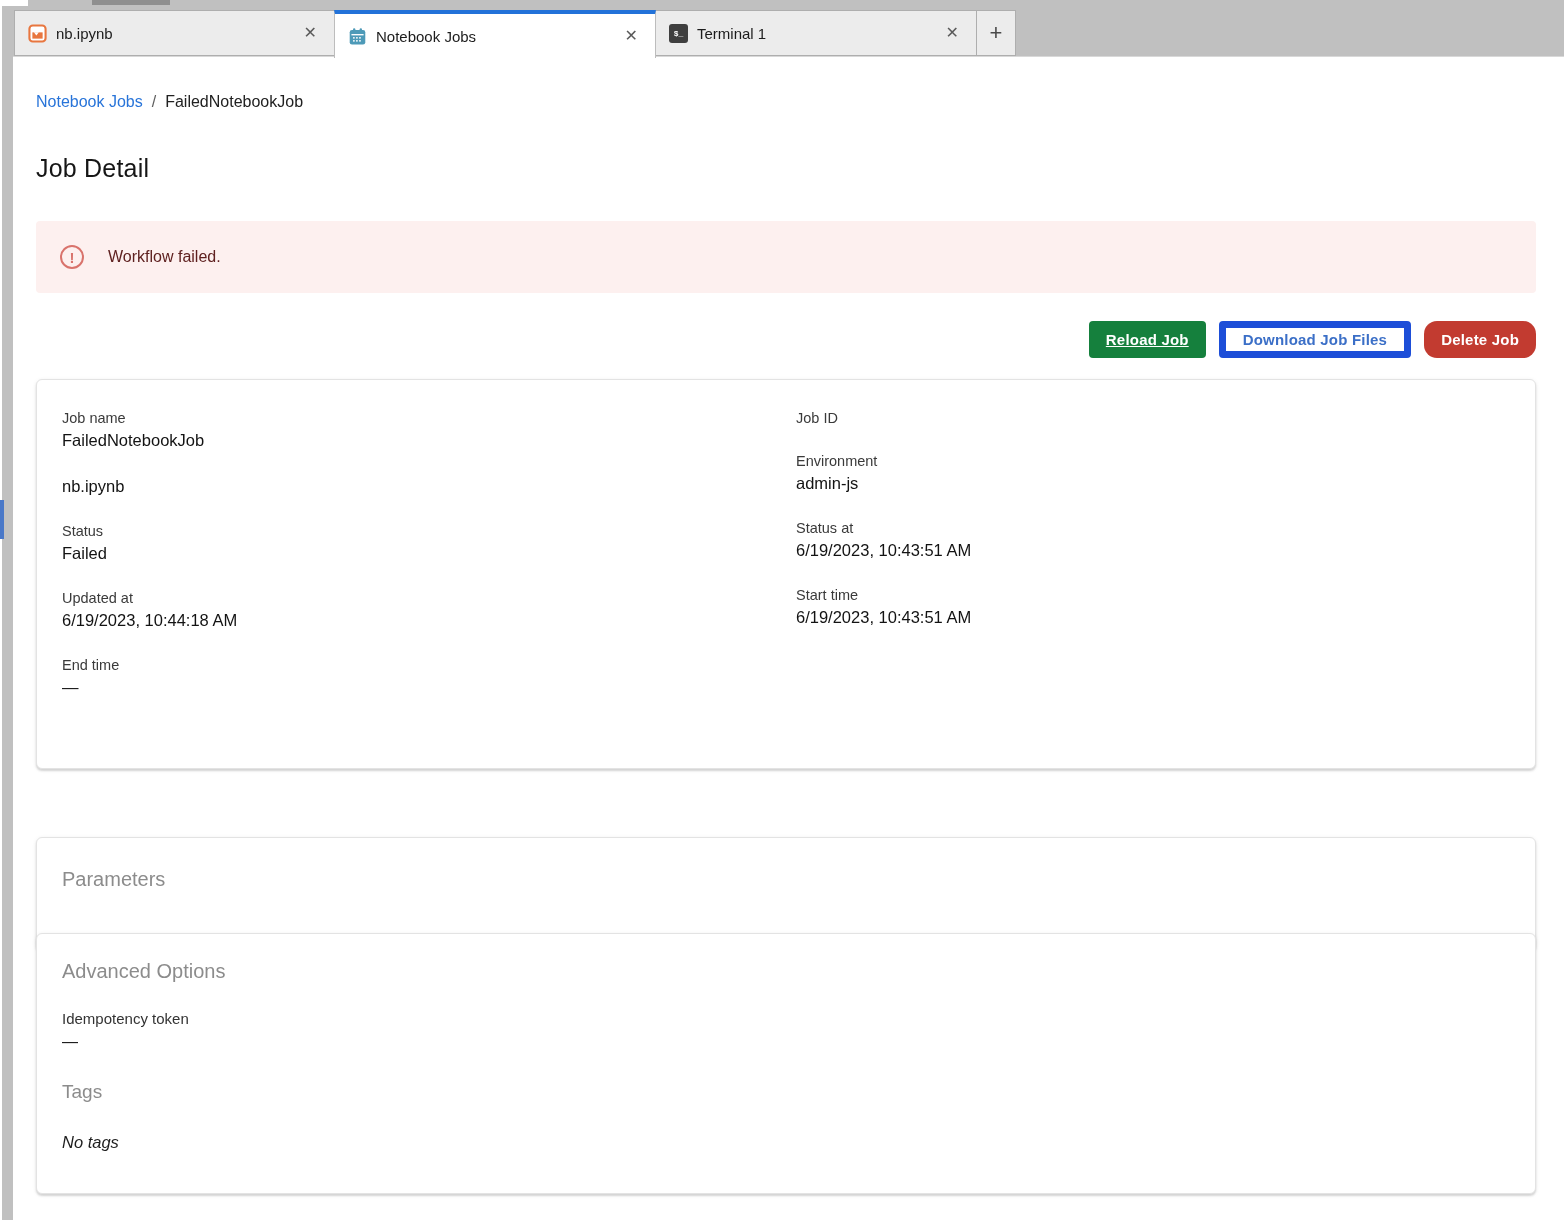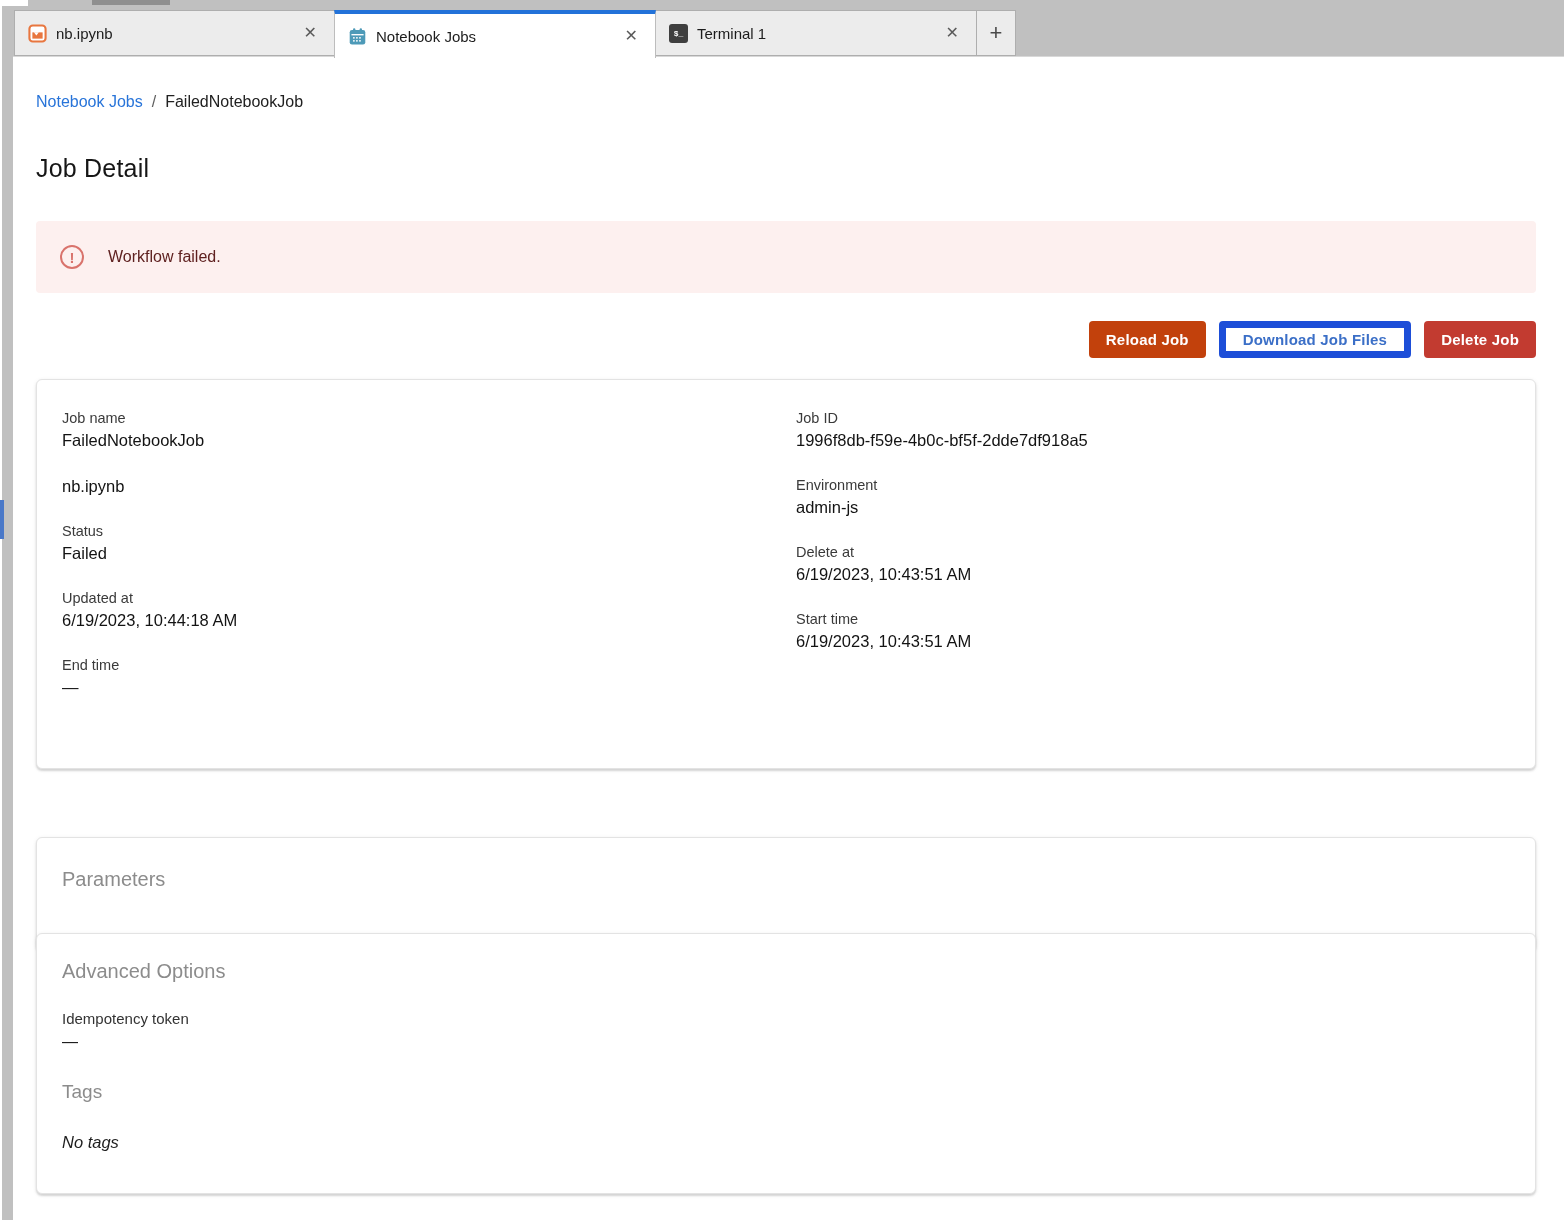--- a/index.html
+++ b/index.html
@@ -39,23 +39,23 @@
 
   .alert { position:absolute; left:23px; top:164px; width:1500px; height:72px; background:#fdf0ef;
            border-radius:4px; display:flex; align-items:center; padding:0 24px; gap:24px; }
   .alert-icon { width:24px; height:24px; border:2px solid #d9736c; border-radius:50%; color:#d9736c;
                 font-weight:bold; font-size:15px; display:flex; align-items:center; justify-content:center; flex:0 0 auto; }
   .alert-msg { font-size:16px; color:#5f2120; }
 
   .btn-row { position:absolute; top:264px; right:28px; display:flex; gap:13px; }
   .btn { height:37px; padding:0 17px; border-radius:4px; font-family:"Liberation Sans", sans-serif;
          font-size:15px; font-weight:700; letter-spacing:0.2px; cursor:pointer; border:none; }
-  .btn-primary { background:#c2410c; color:#ffffff; }
+  .btn-primary { background:#15803d; color:#ffffff;text-decoration:underline; }
   .btn-outlined { background:#ffffff; color:#3b6fc7; border:7px solid #1d4ed8; }
-  .btn-danger { background:#c23b30; color:#ffffff; }
+  .btn-danger { background:#c23b30; color:#ffffff;border-radius:13px; }
 
   .card { position:absolute; left:23px; width:1500px; background:#ffffff; border:1px solid #e3e3e3;
           border-radius:6px; box-shadow:0 2px 2px rgba(0,0,0,0.13), 0 1px 4px rgba(0,0,0,0.08); }
   .card-details { top:322px; height:390px; padding:30px 25px; }
   .card-params { top:780px; height:114px; padding:30px 25px; }
   .card-advanced { top:876px; height:261px; padding:26px 25px; }
 
   .detail-grid { display:grid; grid-template-columns:1fr 1fr; column-gap:20px; }
   .field { margin-bottom:27px; }
   .field-label { font-size:14.5px; color:#3a3a3a; margin-bottom:5px; }
@@ -157,28 +157,27 @@
             <div class="field-value">6/19/2023, 10:44:18 AM</div>
           </div>
           <div class="field">
             <div class="field-label">End time</div>
             <div class="field-value">—</div>
           </div>
         </div>
         <div>
           <div class="field">
             <div class="field-label">Job ID</div>
-            <div class="field-value">1996f8db-f59e-4b0c-bf5f-2dde7df918a5</div>
           </div>
           <div class="field">
             <div class="field-label">Environment</div>
             <div class="field-value">admin-js</div>
           </div>
           <div class="field">
-            <div class="field-label">Delete at</div>
+            <div class="field-label">Status at</div>
             <div class="field-value">6/19/2023, 10:43:51 AM</div>
           </div>
           <div class="field">
             <div class="field-label">Start time</div>
             <div class="field-value">6/19/2023, 10:43:51 AM</div>
           </div>
         </div>
       </div>
     </div>
 

